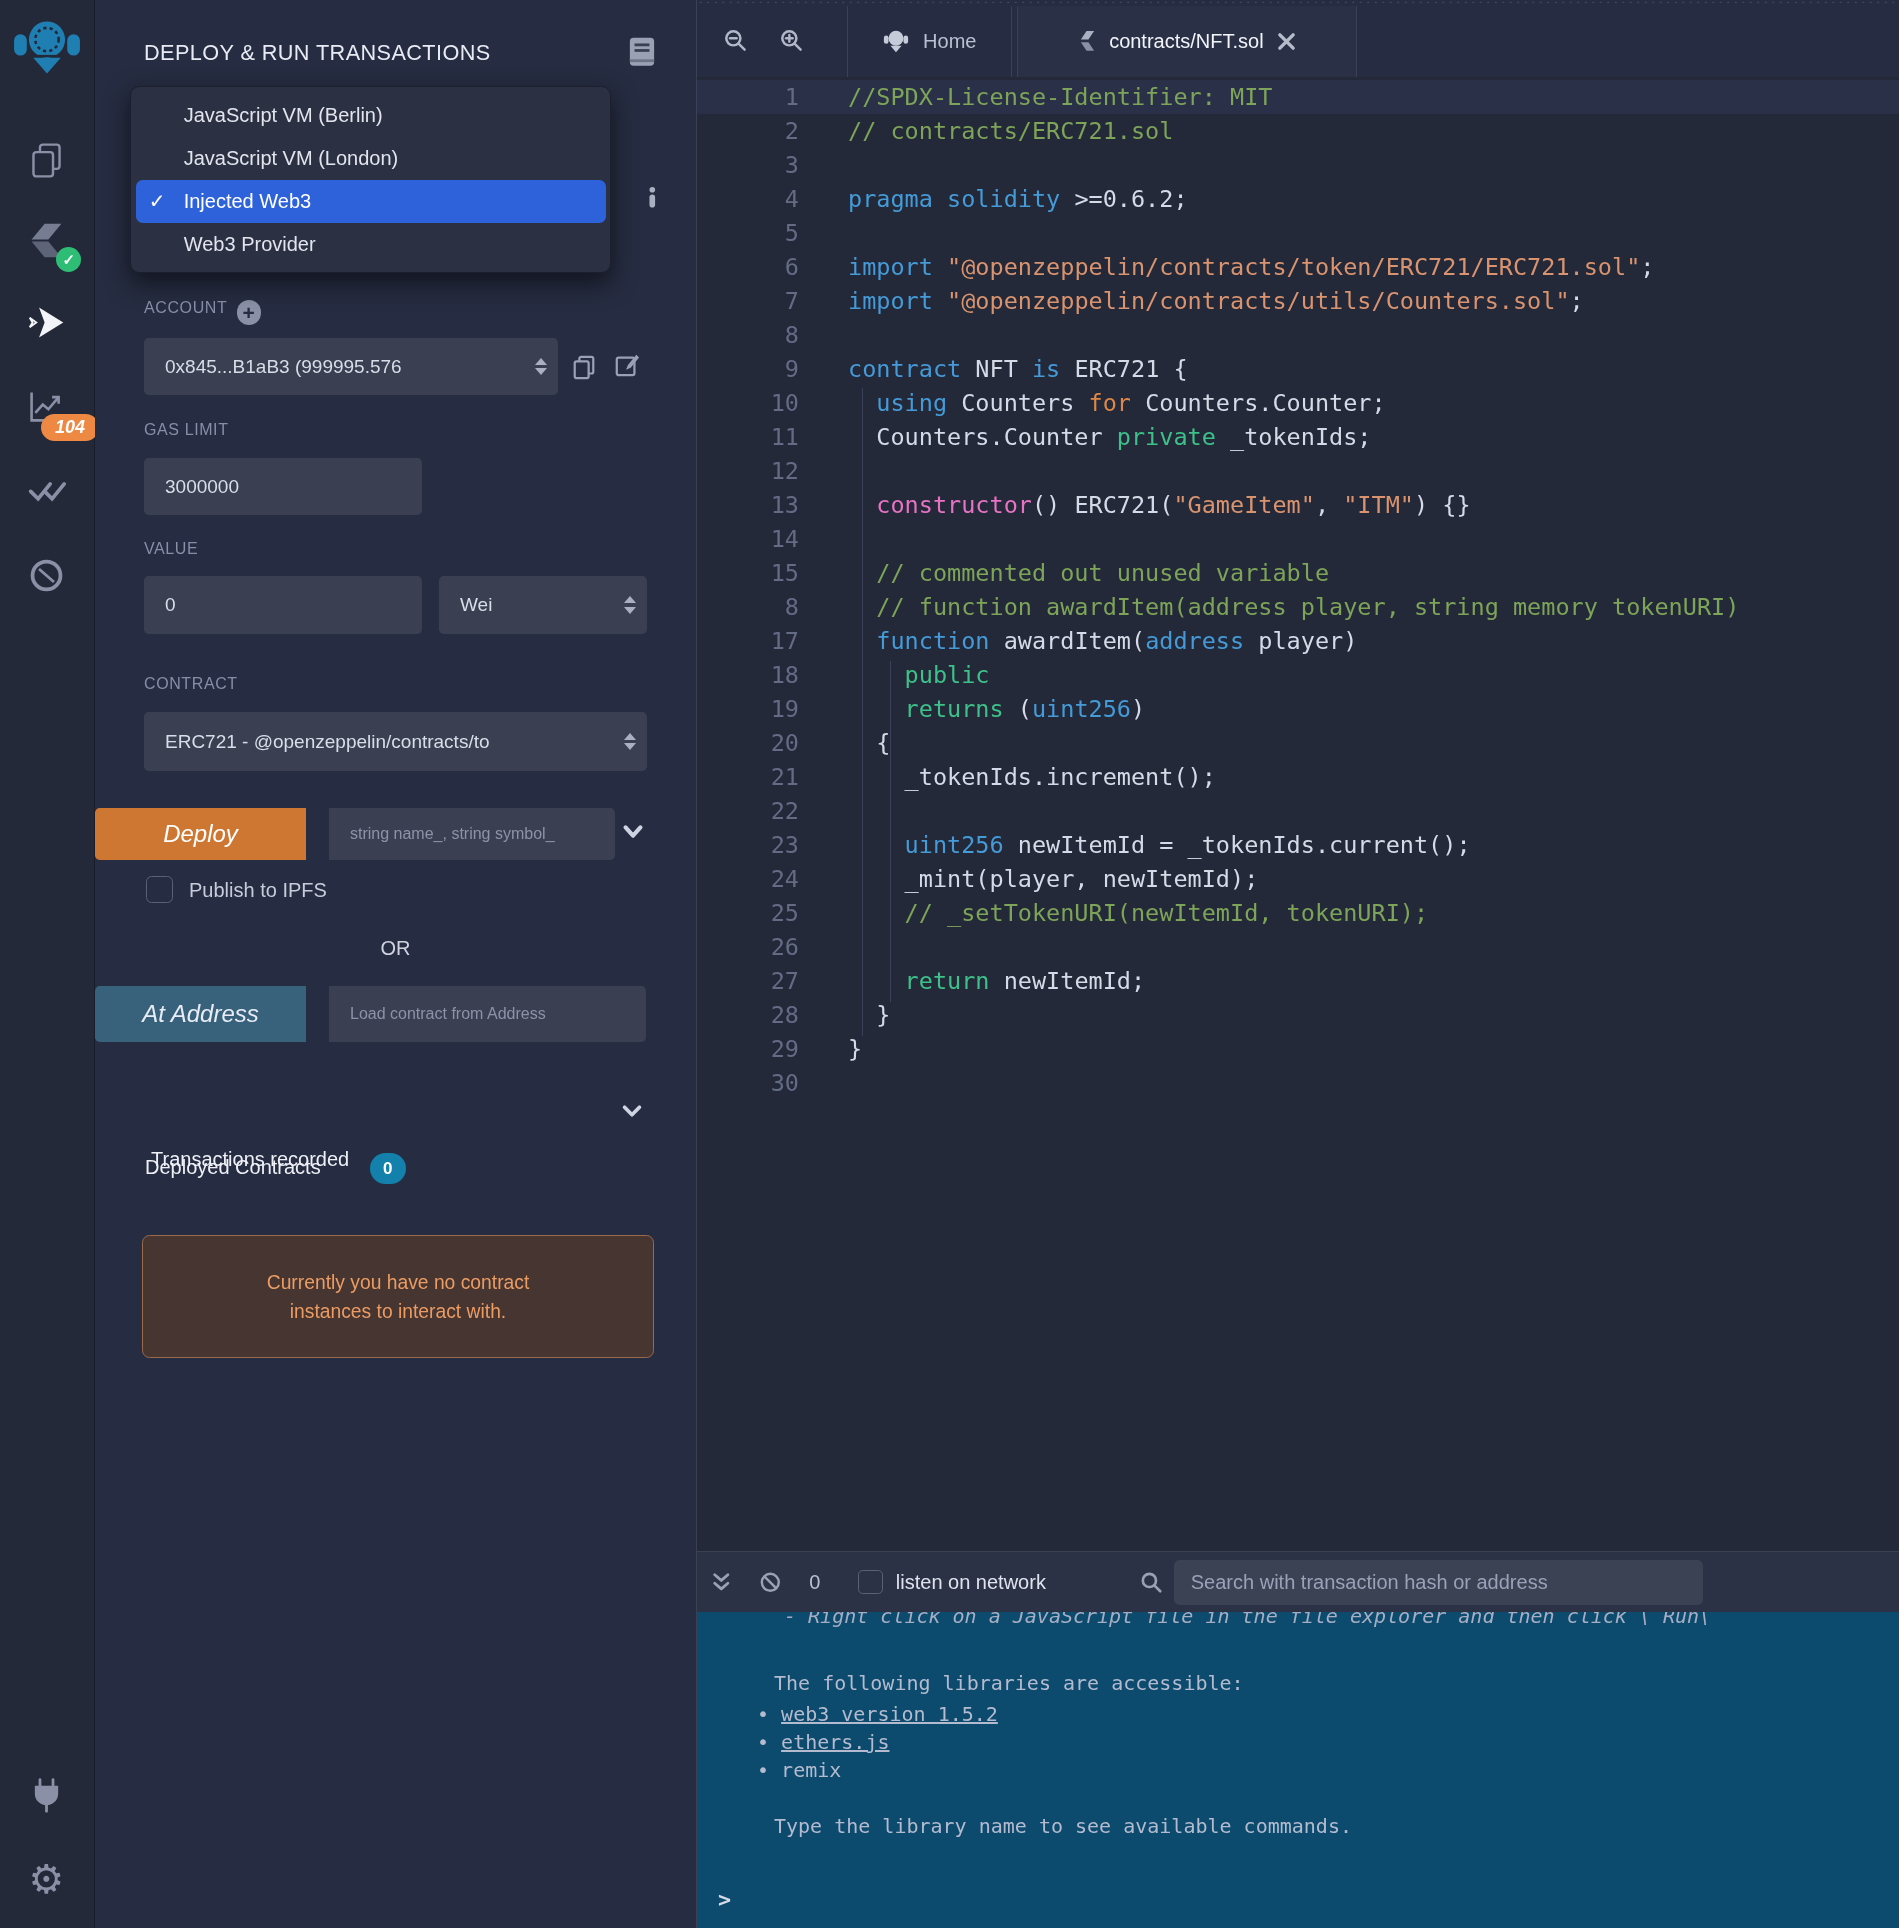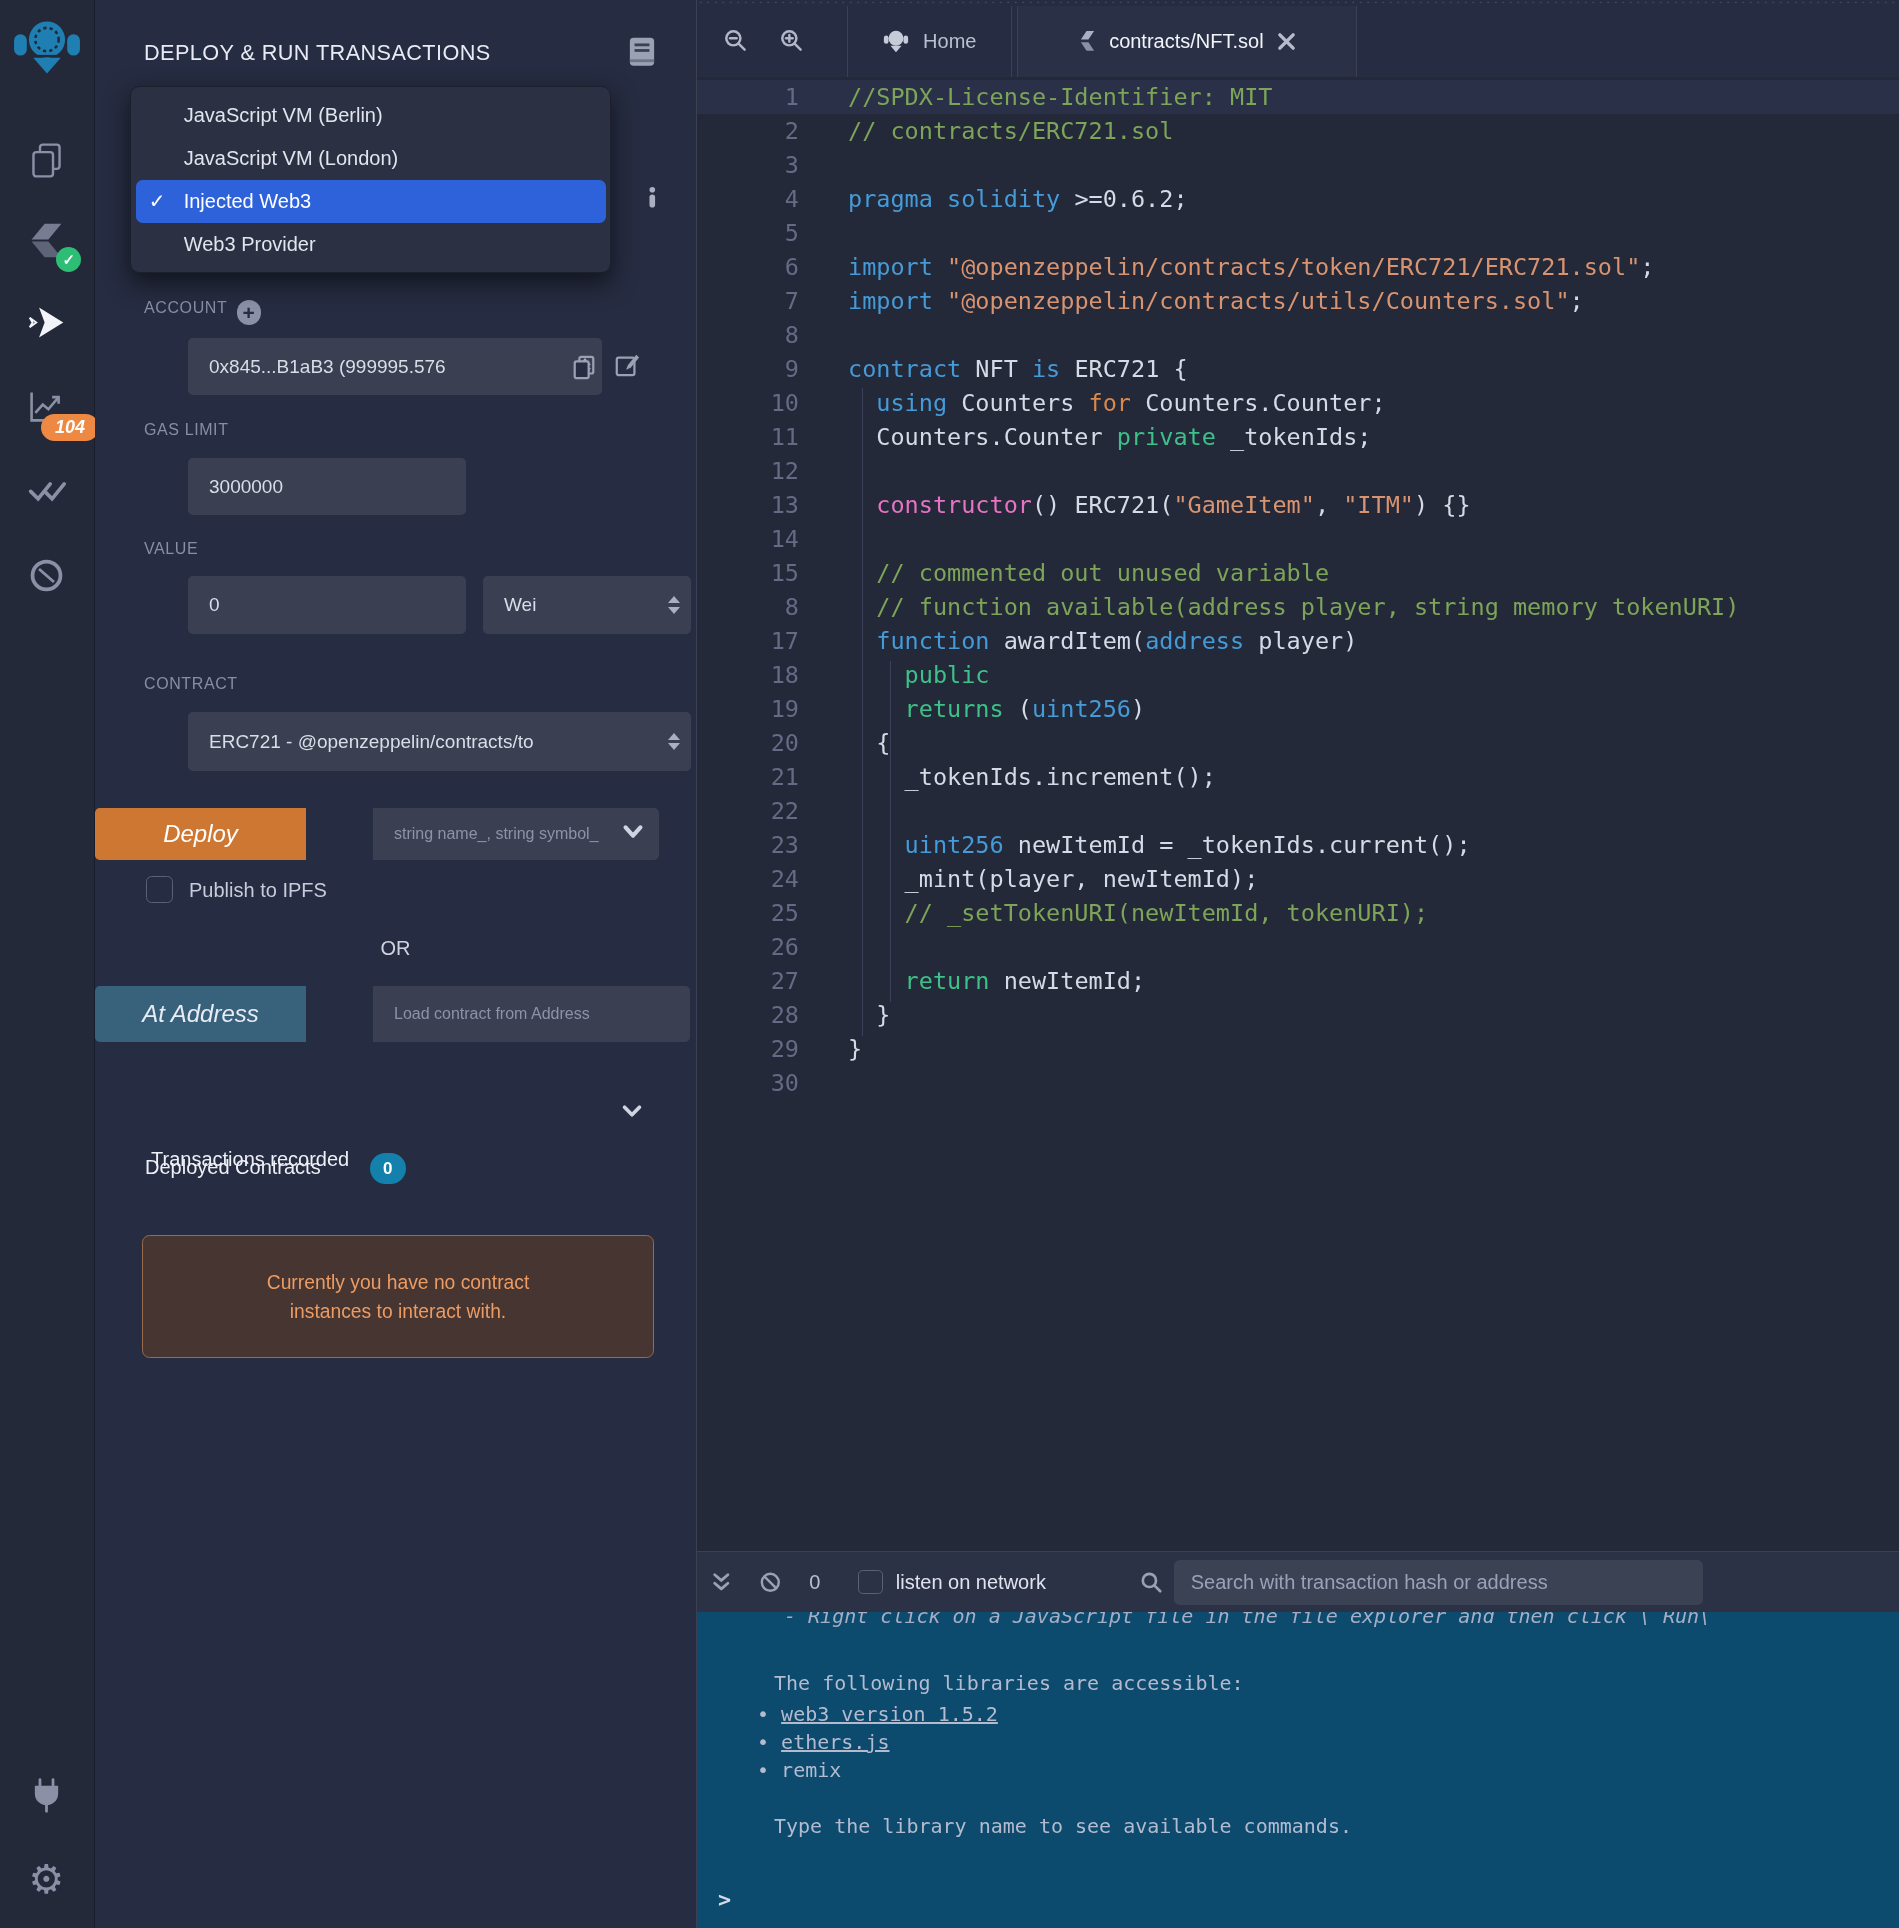--- a/index.html
+++ b/index.html
@@ -18,21 +18,21 @@
     background:#ee8943;color:#fff;font-size:18px;font-weight:bold;font-style:italic;
     display:flex;align-items:center;justify-content:center;padding:0 5.6px;}
 
   
   .panel{width:601px;height:100%;background:#262c41;position:relative;flex:0 0 auto;
          border-right:0.9px solid #3b4152;}
   .panel-title{position:absolute;left:49px;top:40px;font-size:21.7px;color:#e8ebf3;letter-spacing:0.4px;white-space:nowrap;}
   .book-icn{position:absolute;left:533px;top:36px;width:28px;height:32px;}
   .lbl{position:absolute;left:49px;font-size:16px;color:#878ea6;letter-spacing:0.6px;}
   .field{position:absolute;background:#3a4051;border-radius:4.7px;color:#d9dde8;font-size:19px;
-         display:flex;align-items:center;padding:0 0 0 21px;box-sizing:border-box;border:none;outline:none;margin-left:44px;}
+         display:flex;align-items:center;padding:0 0 0 21px;box-sizing:border-box;border:none;outline:none;}
   input.field::placeholder{color:#8c93a8;}
   .steppers{margin-left:auto;margin-right:11.3px;display:flex;flex-direction:column;gap:3.8px;}
   .steppers i{display:block;width:0;height:0;border-left:6.6px solid transparent;border-right:6.6px solid transparent;}
   .steppers .up{border-bottom:7.5px solid #aab0c2;}
   .steppers .dn{border-top:7.5px solid #aab0c2;}
   .plus-circle{display:inline-flex;width:24.5px;height:24.5px;border-radius:50%;background:#8a90a5;color:#262c41;
     align-items:center;justify-content:center;font-size:21px;font-weight:bold;vertical-align:-6.6px;margin-left:9.4px;}
   .mini-icn{position:absolute;width:26px;height:26px;color:#9aa1b4;}
   .mini-icn svg{width:100%;height:100%;}
 
@@ -335,21 +335,21 @@
         <div class="code-line"><span class="ln">6</span><span class="lc"><span class="tk-k">import </span><span class="tk-s">"@openzeppelin/contracts/token/ERC721/ERC721.sol"</span><span class="tk-w">;</span></span></div>
         <div class="code-line"><span class="ln">7</span><span class="lc"><span class="tk-k">import </span><span class="tk-s">"@openzeppelin/contracts/utils/Counters.sol"</span><span class="tk-w">;</span></span></div>
         <div class="code-line"><span class="ln">8</span><span class="lc"></span></div>
         <div class="code-line"><span class="ln">9</span><span class="lc"><span class="tk-k">contract </span><span class="tk-w">NFT </span><span class="tk-k">is </span><span class="tk-w">ERC721 {</span></span></div>
         <div class="code-line"><span class="ln">10</span><span class="lc"><span class="tk-w">  </span><span class="tk-k">using </span><span class="tk-w">Counters </span><span class="tk-o">for </span><span class="tk-w">Counters.Counter;</span></span></div>
         <div class="code-line"><span class="ln">11</span><span class="lc"><span class="tk-w">  Counters.Counter </span><span class="tk-g">private </span><span class="tk-w">_tokenIds;</span></span></div>
         <div class="code-line"><span class="ln">12</span><span class="lc"></span></div>
         <div class="code-line"><span class="ln">13</span><span class="lc"><span class="tk-w">  </span><span class="tk-p">constructor</span><span class="tk-w">() ERC721(</span><span class="tk-s">"GameItem"</span><span class="tk-w">, </span><span class="tk-s">"ITM"</span><span class="tk-w">) {}</span></span></div>
         <div class="code-line"><span class="ln">14</span><span class="lc"></span></div>
         <div class="code-line"><span class="ln">15</span><span class="lc"><span class="tk-c">  // commented out unused variable</span></span></div>
-        <div class="code-line"><span class="ln">8</span><span class="lc"><span class="tk-c">  // function available(address player, string memory tokenURI)</span></span></div>
+        <div class="code-line"><span class="ln">8</span><span class="lc"><span class="tk-c">  // function awardItem(address player, string memory tokenURI)</span></span></div>
         <div class="code-line"><span class="ln">17</span><span class="lc"><span class="tk-w">  </span><span class="tk-k">function </span><span class="tk-w">awardItem(</span><span class="tk-k">address </span><span class="tk-w">player)</span></span></div>
         <div class="code-line"><span class="ln">18</span><span class="lc"><span class="tk-w">    </span><span class="tk-g">public</span></span></div>
         <div class="code-line"><span class="ln">19</span><span class="lc"><span class="tk-w">    </span><span class="tk-g">returns </span><span class="tk-w">(</span><span class="tk-k">uint256</span><span class="tk-w">)</span></span></div>
         <div class="code-line"><span class="ln">20</span><span class="lc"><span class="tk-w">  {</span></span></div>
         <div class="code-line"><span class="ln">21</span><span class="lc"><span class="tk-w">    _tokenIds.increment();</span></span></div>
         <div class="code-line"><span class="ln">22</span><span class="lc"></span></div>
         <div class="code-line"><span class="ln">23</span><span class="lc"><span class="tk-w">    </span><span class="tk-k">uint256 </span><span class="tk-w">newItemId = _tokenIds.current();</span></span></div>
         <div class="code-line"><span class="ln">24</span><span class="lc"><span class="tk-w">    _mint(player, newItemId);</span></span></div>
         <div class="code-line"><span class="ln">25</span><span class="lc"><span class="tk-c">    // _setTokenURI(newItemId, tokenURI);</span></span></div>
         <div class="code-line"><span class="ln">26</span><span class="lc"></span></div>

